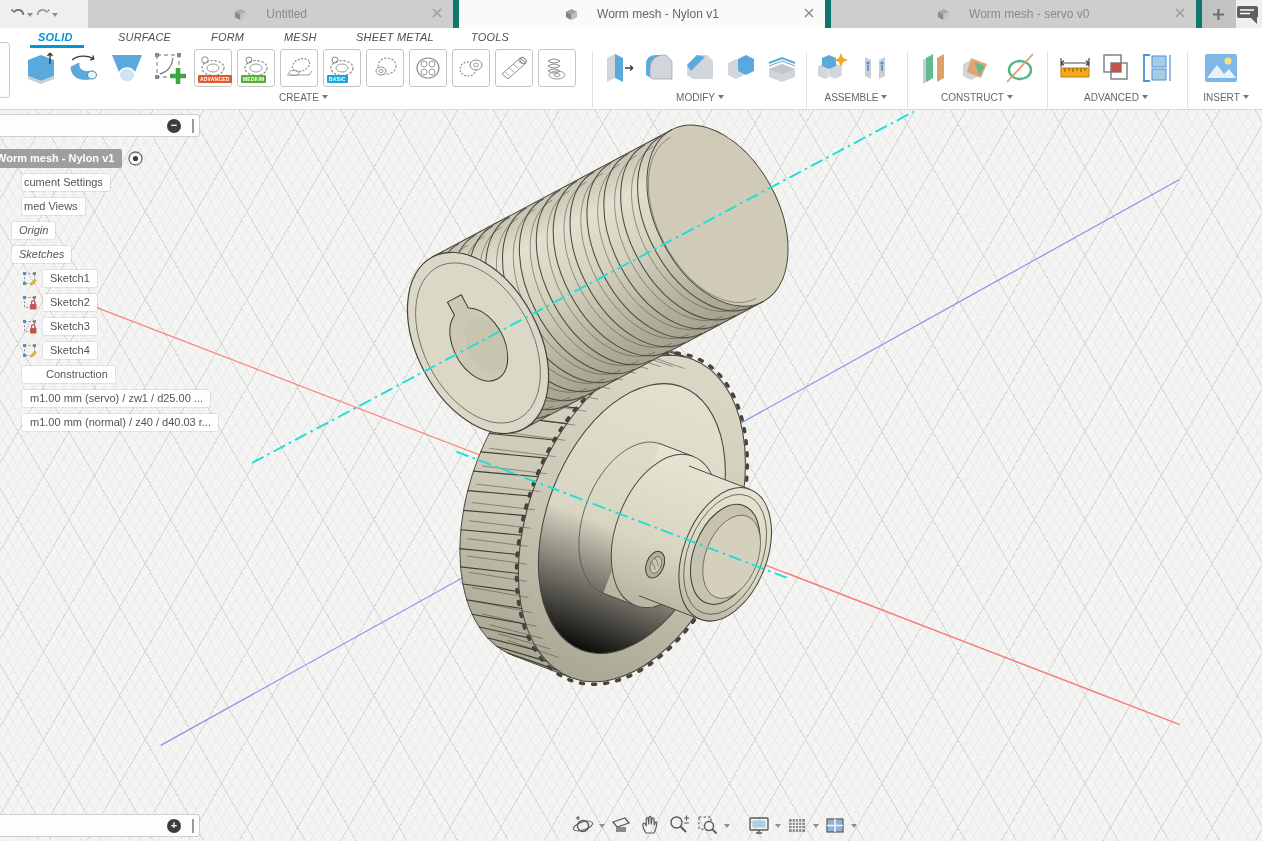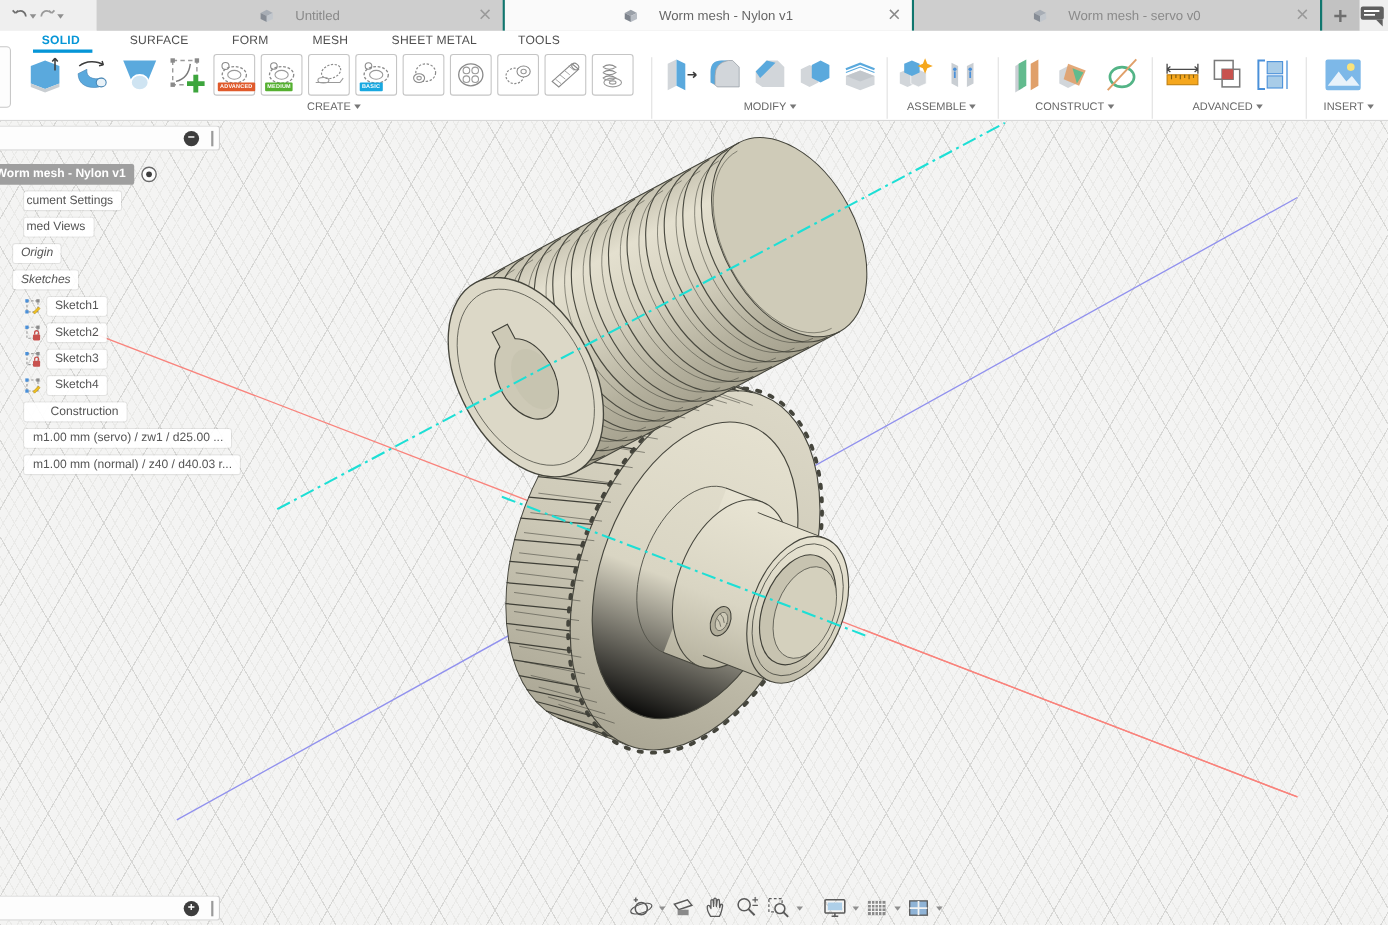--- a/index.html
+++ b/index.html
@@ -5,29 +5,29 @@
   * { margin:0; padding:0; box-sizing:border-box; }
   html,body { width:1262px; height:841px; overflow:hidden; font-family:"Liberation Sans", sans-serif; background:#f0f0f0; }
   .app { position:relative; width:1262px; height:841px; }
 
   
   .titlebar { position:absolute; left:0; top:0; width:1262px; height:28px; background:#efefef; display:flex; align-items:stretch; }
   .undo-redo { display:flex; align-items:center; padding-left:10px; gap:2px; width:88px; flex:0 0 auto; }
   .ur-btn { display:flex; align-items:center; gap:1px; cursor:pointer; }
   .caret-down { width:0; height:0; border:3px solid transparent; border-top:4px solid #8f8f8f; margin-top:4px; }
   .tabstrip { flex:1 1 auto; display:flex; background:#c9c9c9; }
-  .doc-tab { flex:1 1 0; display:flex; align-items:center; justify-content:center; gap:19px; background:#cecece; color:#8a8a8a; font-size:12px; border-right:2px solid #0f766e; position:relative; cursor:pointer; }
+  .doc-tab { flex:1 1 0; display:flex; align-items:center; justify-content:center; gap:19px; background:#cecece; color:#8a8a8a; font-size:12px; border-right:6px solid #0f766e; position:relative; cursor:pointer; }
   .doc-tab.active { background:#fafafa; color:#666; }
   .doc-tab .close-x { position:absolute; right:10px; top:7px; }
   .tab-plus { flex:0 0 34px; background:#c2c2c2; display:flex; align-items:center; justify-content:center; cursor:pointer; }
   .comment-btn { flex:0 0 26px; background:#efefef; display:flex; align-items:center; justify-content:flex-start; cursor:pointer; overflow:hidden; }
 
   
   .ribbon { position:absolute; left:0; top:28px; width:1262px; height:82px; background:#ffffff; border-bottom:1px solid #d8d8d8; }
-  .ribbon-tabs { position:relative; height:20px; }
+  .ribbon-tabs { position:relative; height:20px;font-style:italic; }
   .rtab { position:absolute; top:3px; font-size:11px; color:#4f4f4f; letter-spacing:.2px; cursor:pointer; }
   .rtab.active { color:#0696d7; font-weight:bold; }
   .rtab-underline { position:absolute; left:30px; top:17px; width:54px; height:3px; background:#0696d7; }
   .ribbon-stub { position:absolute; left:-6px; top:14px; width:16px; height:56px; background:#fdfdfd; border:1px solid #c8c8c8; border-radius:4px; }
   .icon-row { position:absolute; top:20px; left:0; height:44px; width:1262px;padding-left:30px; }
   .rgroup { position:absolute; top:0; height:62px; }
   .rgroup .icons { display:flex; gap:5px; height:40px; align-items:center; }
   .ribbon-label { position:absolute; top:44px; width:100%; text-align:center; font-size:10px; color:#666; white-space:nowrap; display:flex; justify-content:center; align-items:center; gap:3px; }
   .ribbon-label .caret-down { border-top-color:#777; margin-top:2px; }
   .rbtn { width:38px; height:38px; display:flex; align-items:center; justify-content:center; cursor:pointer; position:relative; }

